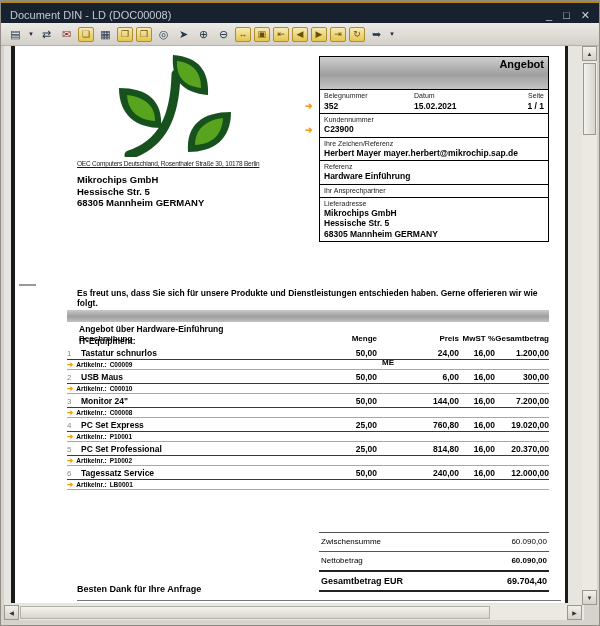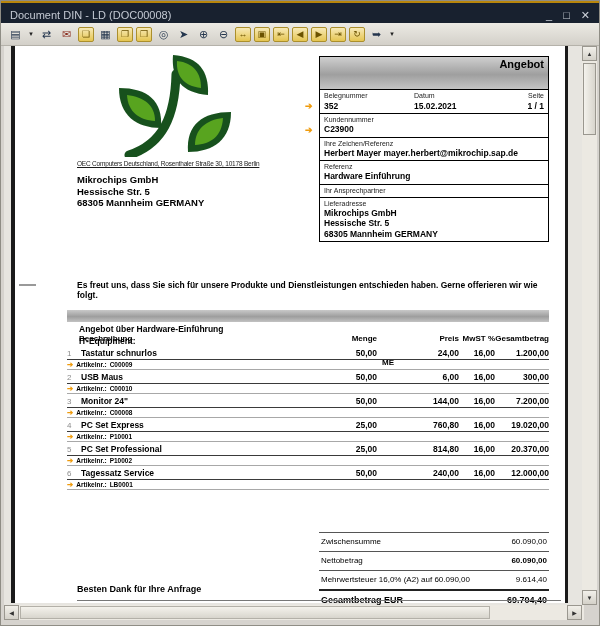--- a/index.html
+++ b/index.html
@@ -39,21 +39,21 @@
   .ib-head{height:32px;background:linear-gradient(#cfcfcf,#9f9f9f 55%,#c4c4c4);
     font-size:11px;font-weight:bold;color:#000;text-align:right;padding:1px 4px 0 0;}
   .ib-sec{position:relative;border-top:1px solid #000;padding:1px 4px 2px 4px;}
   .ib-label{font-size:7px;color:#222;line-height:9px;}
   .ib-value{font-size:8.5px;font-weight:bold;color:#000;line-height:10.5px;}
   .ib-cols{position:relative;height:10px;}
   .ib-cols .c2{position:absolute;left:90px;top:0;}
   .ib-cols .c3{position:absolute;right:0;top:0;}
   .link-arrow{position:absolute;left:-15px;bottom:2px;color:#ef9b0d;font-size:9px;font-weight:bold;line-height:9px;}
 
-  .intro{position:absolute;left:62px;top:234px;width:478px;font-size:8.5px;font-weight:bold;color:#000;}
+  .intro{position:absolute;left:62px;top:242px;width:478px;font-size:8.5px;font-weight:bold;color:#000;}
 
   .band{position:absolute;left:52px;top:264px;width:482px;height:12px;
     background:linear-gradient(#c9c9c9,#9e9e9e 55%,#c2c2c2);
     display:grid;grid-template-columns:14px 196px 100px 24px 58px 36px 54px;
     font-size:8px;font-weight:bold;color:#000;align-items:center;}
   .band .h-desc{grid-column:1/3;padding-left:12px;}
   .r{text-align:right;}
   .l{text-align:left;padding-left:5px;margin-top:48px;}
 
   .group-title{position:absolute;left:64px;font-size:8.5px;font-weight:bold;color:#000;}
@@ -320,24 +320,20 @@
 
       <div class="totals">
         <div class="tot-row">
           <span>Zwischensumme</span>
           <span>60.090,00</span>
         </div>
         <div class="tot-row">
           <span>Nettobetrag</span>
           <span class="bold">60.090,00</span>
         </div>
-        <div class="tot-row">
-          <span>Mehrwertsteuer 16,0% (A2) auf 60.090,00</span>
-          <span>9.614,40</span>
-        </div>
         <div class="tot-row thick">
           <span>Gesamtbetrag EUR</span>
           <span>69.704,40</span>
         </div>
       </div>
 
       <div class="closing">Besten Dank für Ihre Anfrage</div>
       <div class="bottom-rule"></div>
     </div>
   </div>

